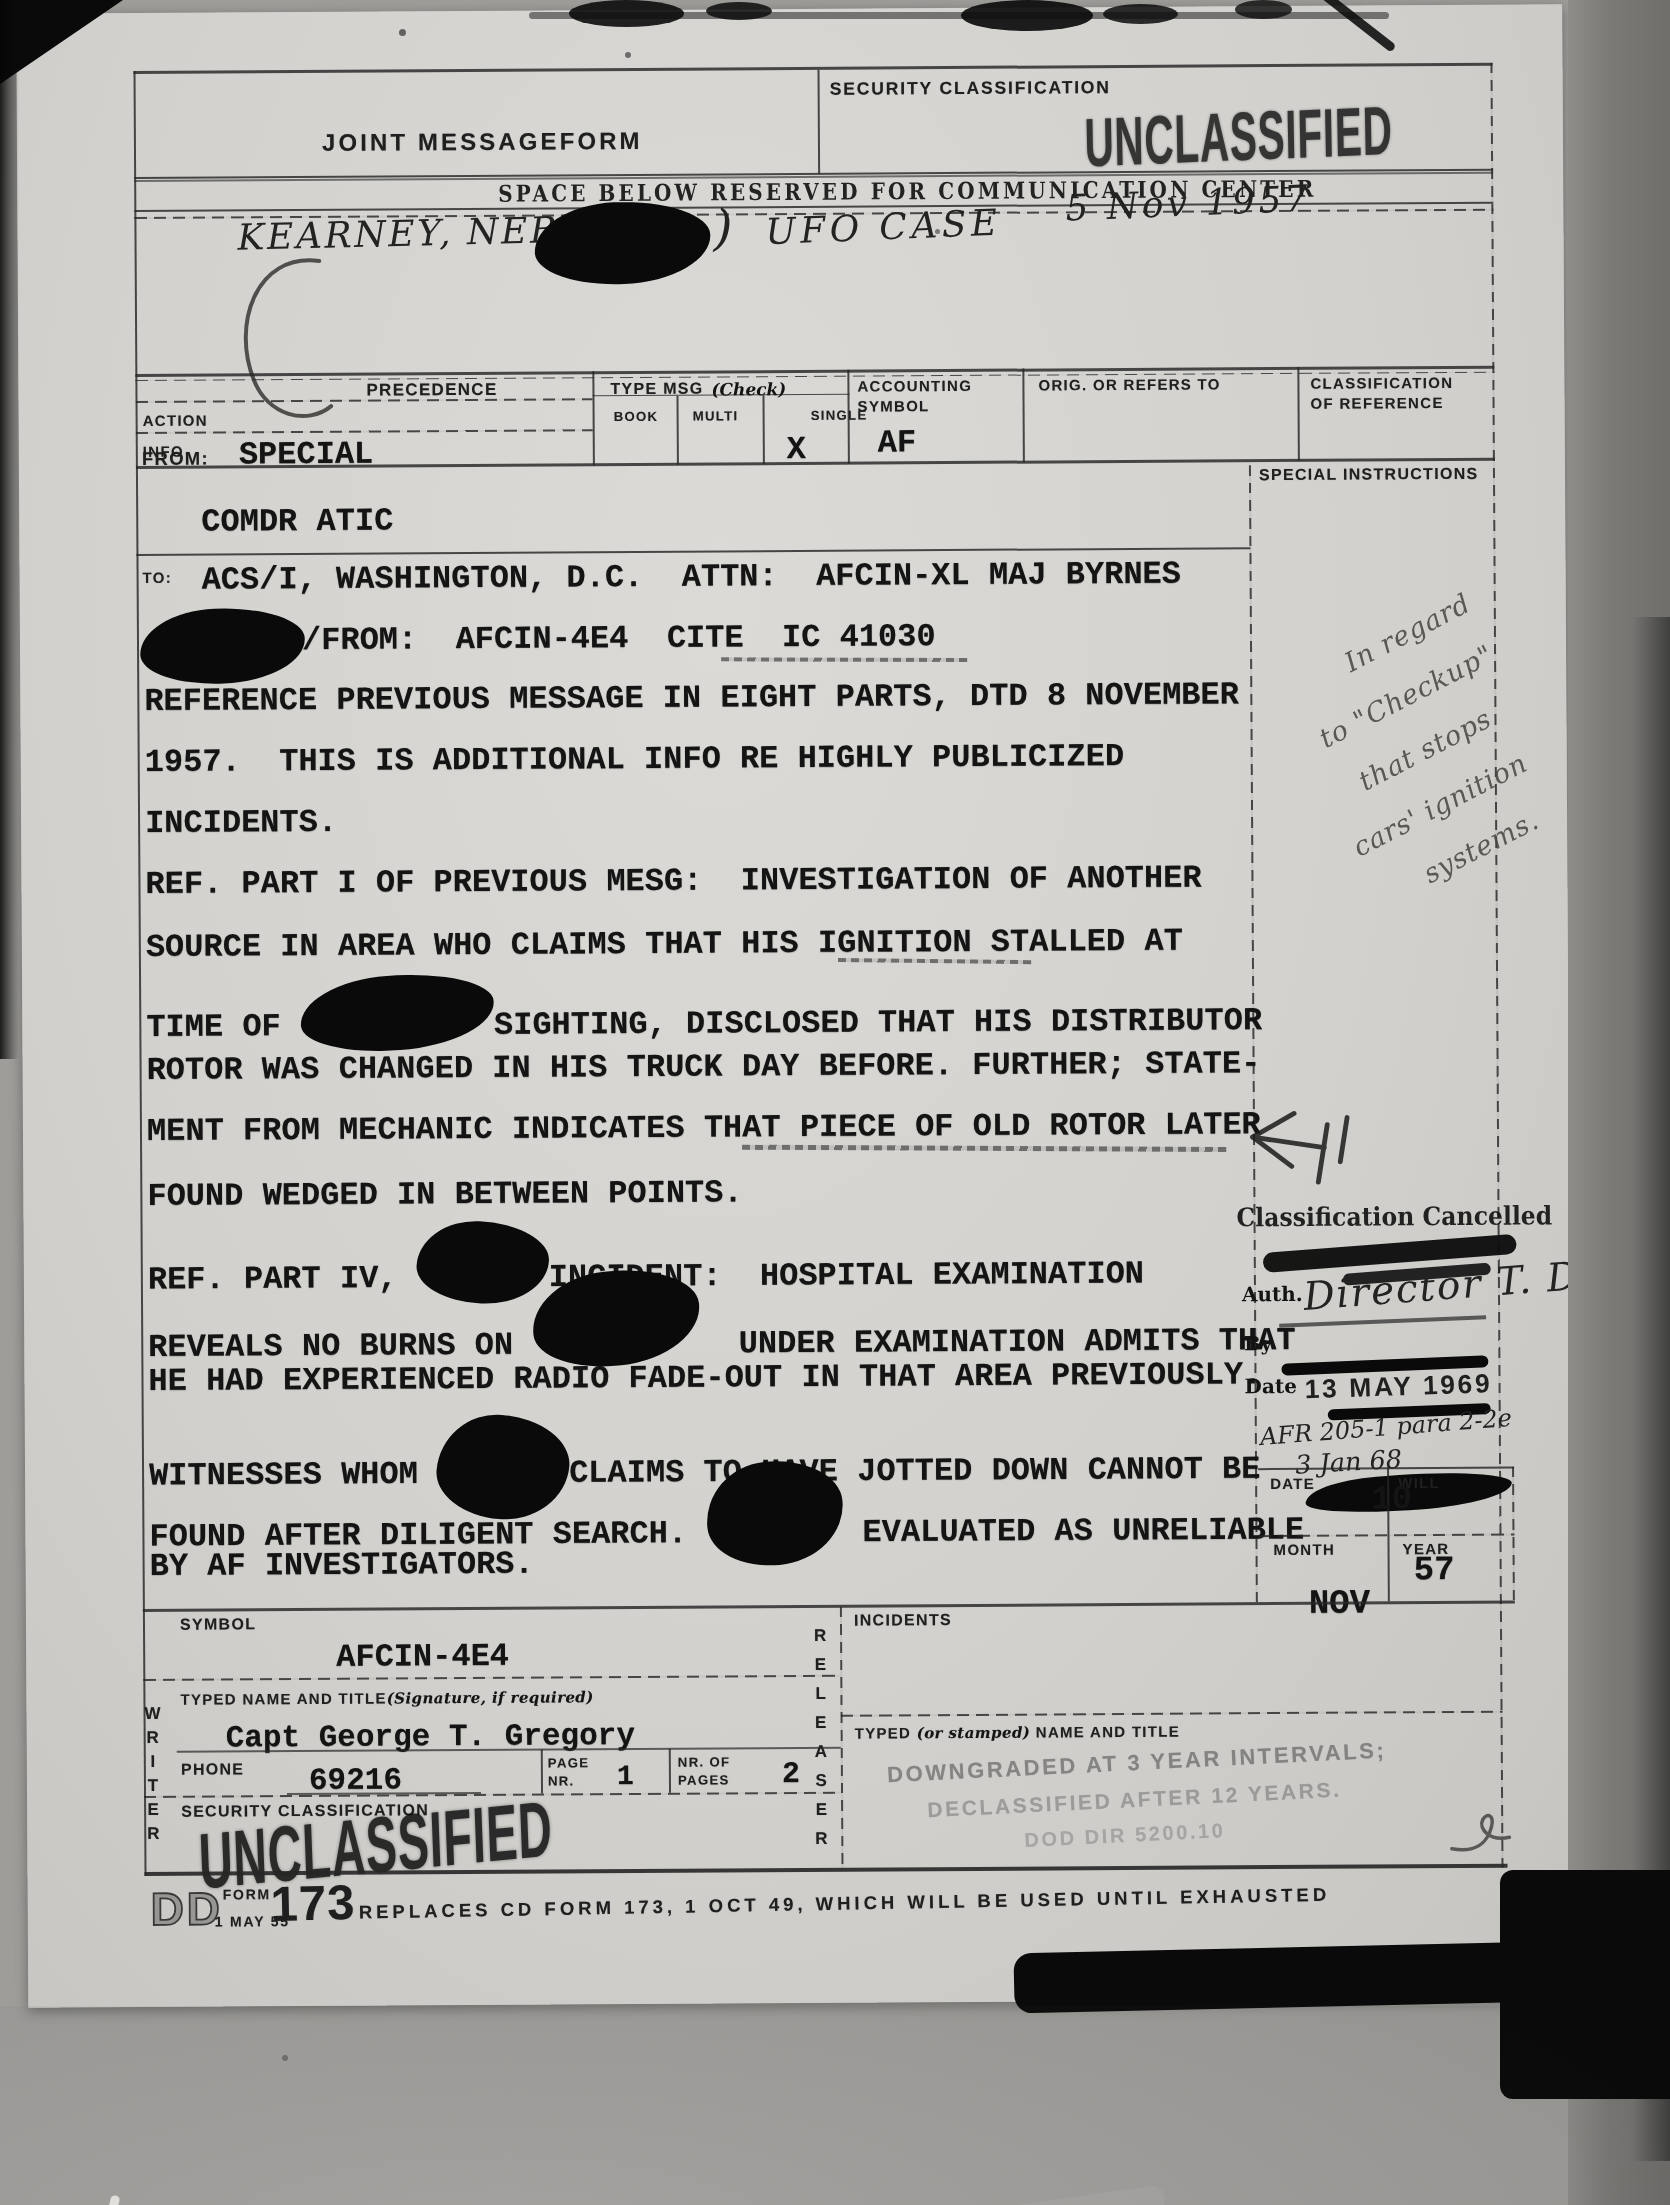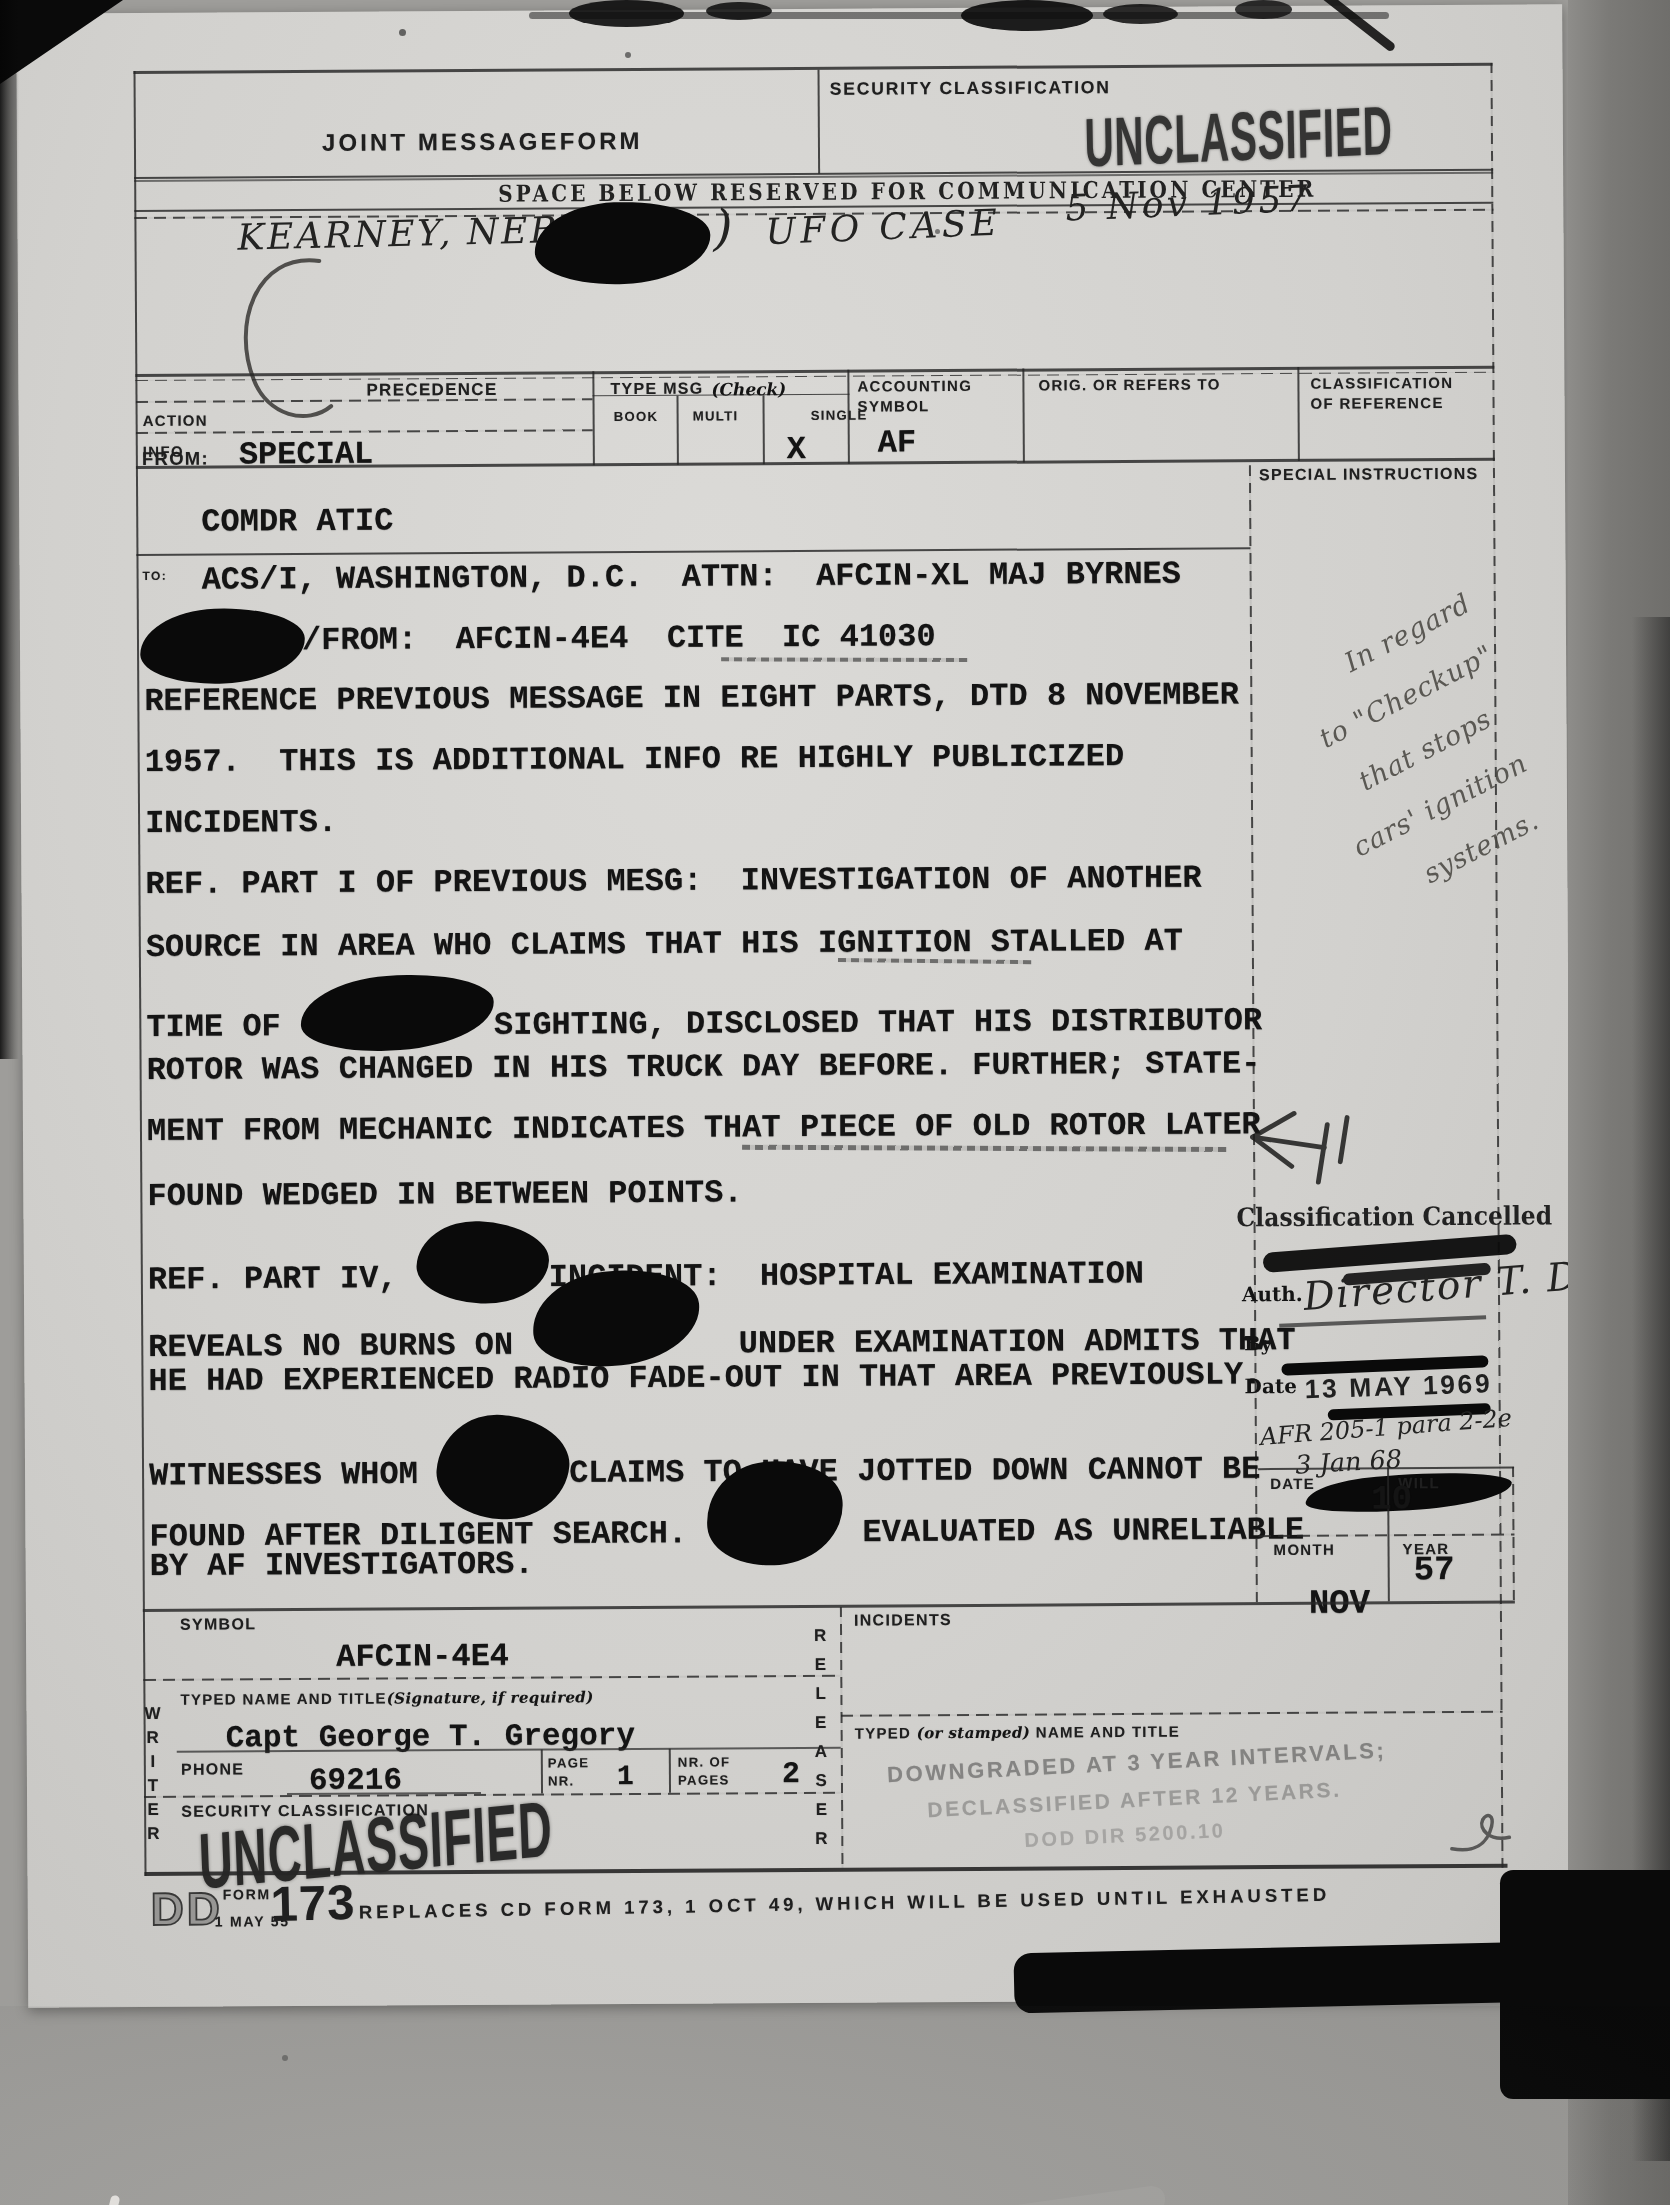--- a/index.html
+++ b/index.html
@@ -100,21 +100,21 @@
     <div class="lbl" style="left:1314px;top:378px;font-size:15px;">CLASSIFICATION</div>
     <div class="lbl" style="left:1314px;top:398px;font-size:15px;">OF REFERENCE</div>
 
     <div class="tw" style="left:242px;top:432px;">SPECIAL</div>
     <div class="tw" style="left:790px;top:430px;">X</div>
     <div class="tw" style="left:881px;top:424px;">AF</div>
 
     <div class="lbl" style="left:145px;top:444px;font-size:18.5px;">FROM:</div>
     <div class="tw" style="left:204px;top:499px;">COMDR ATIC</div>
     <div class="hl" style="left:139px;top:550px;width:1114px;height:2.2px;"></div>
-    <div class="lbl" style="left:145px;top:565px;font-size:12px;">TO:</div>
+    <div class="lbl" style="left:145px;top:565px;font-size:15px;">TO:</div>
     <div class="tw" style="left:204px;top:557px;">ACS/I, WASHINGTON, D.C.  ATTN:  AFCIN-XL MAJ BYRNES</div>
     <div class="blob" style="left:142px;top:605px;width:165px;height:75px;transform:rotate(-2deg);"></div>
     <div class="tw" style="left:304px;top:618px;">/FROM:  AFCIN-4E4  CITE  IC 41030</div>
     <div class="pencil-bar" style="left:723px;top:658px;width:247px;height:4px;transform:rotate(.5deg);"></div>
 
     <div class="vl dash" style="left:1252px;top:468px;width:1.8px;height:1139px;"></div>
     <div class="lbl" style="left:1262px;top:469px;font-size:16px;">SPECIAL INSTRUCTIONS</div>
 
     <div id="message-lines">
         <div class="tw" style="left: 146px; top: 678px;"><span>REFERENCE PREVIOUS MESSAGE IN EIGHT PARTS, DTD 8 NOVEMBER</span></div>

